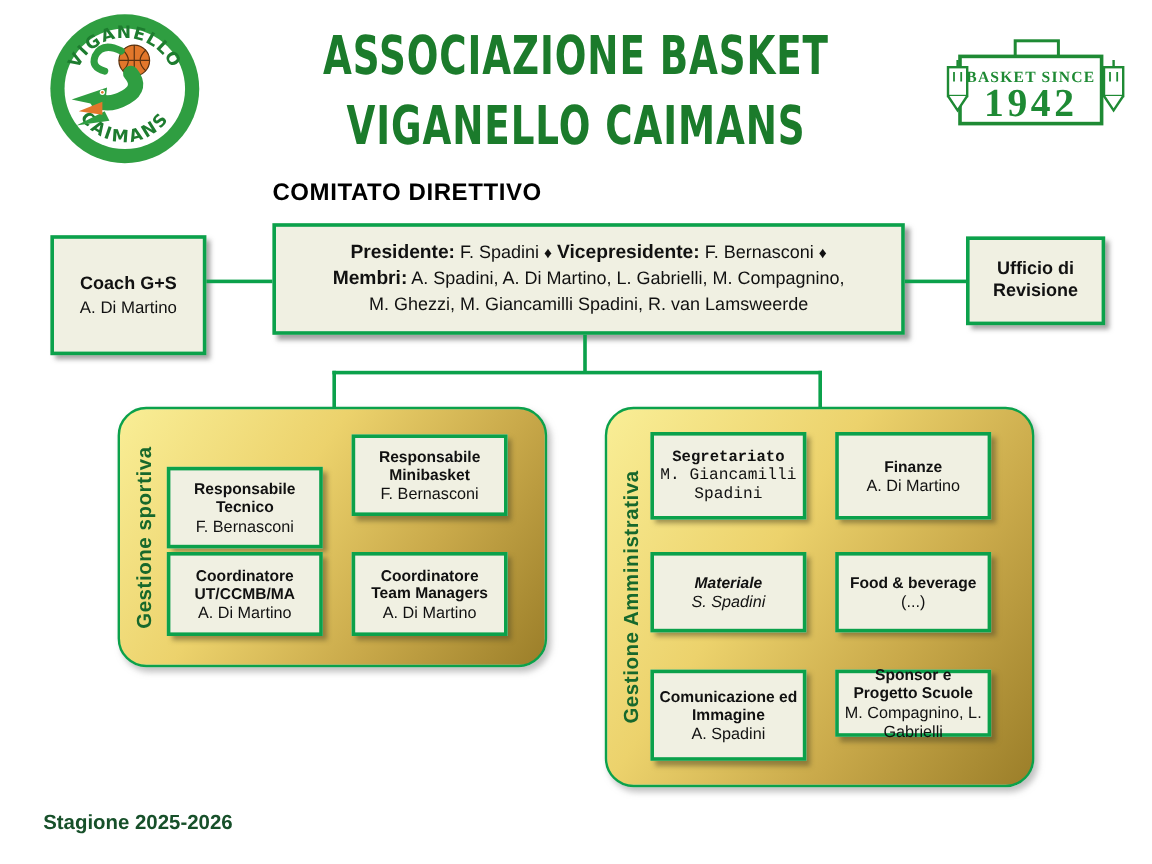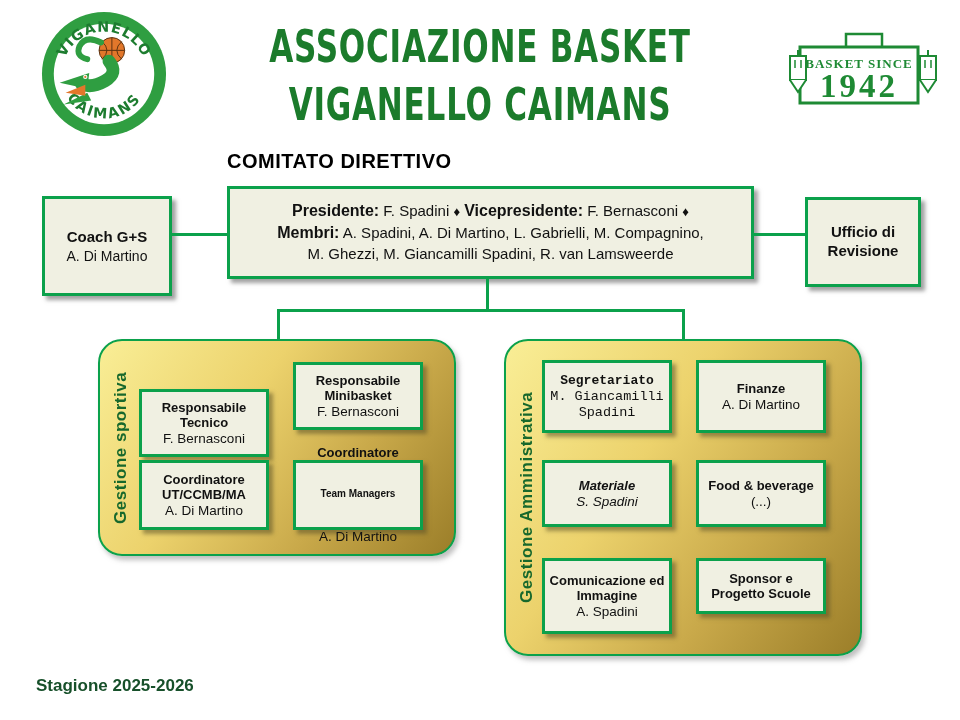--- a/index.html
+++ b/index.html
@@ -32,21 +32,21 @@
     box-shadow:4px 4px 4px rgba(110,110,110,0.65);
     display:flex; flex-direction:column; justify-content:center; align-items:center;
     text-align:center;
   }
   .main-box { left:227px; top:186px; width:527px; height:93px; padding:11px 10px; }
   .committee-line { font-size:15px; color:#111; line-height:1.38; }
   .committee-line .b { font-weight:bold; font-size:16px; }
   .committee-line .sep { font-size:13px; }
 
   .coach-box   { left:42px;  top:196px; width:130px; height:100px; }
-  .revision-box{ left:805px; top:197px; width:116px; height:90px; }
+  .revision-box{ left:805px; top:197px; width:116px; height:74px; }
   .side-title { font-weight:bold; font-size:15px; color:#111; line-height:1.25; }
   .side-name  { font-size:14px; color:#111; margin-top:2px; }
 
   
   .conn { position:absolute; background:#0ba14b; }
 
   
   .gold {
     position:absolute; border:2px solid #0ba14b; border-radius:24px;
     box-shadow:3px 4px 5px rgba(140,140,140,0.55);
@@ -63,28 +63,28 @@
     white-space:nowrap;
   }
 
   .sbox {
     position:absolute; width:130px; background:#f0f0e2; border:3px solid #0ba14b;
     box-shadow:4px 4px 4px rgba(90,80,40,0.55);
     display:flex; flex-direction:column; justify-content:center; align-items:center;
     text-align:center; padding:3px 2px;
   }
   .sbox .t { font-weight:bold; font-size:13px; color:#111; line-height:1.16; }
-  .sbox .st{ font-weight:bold; font-size:10px; color:#111; line-height:1.15; }
+  .sbox .st{ font-weight:bold; font-size:13px; color:#111; line-height:1.15; }
   .sbox .n { font-size:13.5px; color:#111; line-height:1.16; margin-top:1px; }
 
   
   .L1 { left:39px;  top:21px;  height:68px;margin-top:27px; }
   .L2 { left:193px; top:21px;  height:68px; }
   .L3 { left:39px;  top:119px; height:70px; }
-  .L4 { left:193px; top:119px; height:70px;gap:28px; }
+  .L4 { left:193px; top:119px; height:70px; }
   
   .R1 { left:36px;  top:19px;  height:73px;font-family:Liberation Mono, monospace; }
   .R2 { left:190px; top:19px;  height:73px; }
   .R3 { left:36px;  top:119px; height:67px;font-style:italic; }
   .R4 { left:190px; top:119px; height:67px; }
   .R5 { left:36px;  top:217px; height:76px; }
   .R6 { left:190px; top:217px; height:56px; }
 
   
   .season {
@@ -226,18 +226,19 @@
     <div class="sbox R5">
       <div class="t">Comunicazione ed Immagine</div>
       <div class="n">A. Spadini</div>
     </div>
     <div class="sbox R4">
       <div class="t">Food &amp; beverage</div>
       <div class="n">(...)</div>
     </div>
     <div class="sbox R6">
       <div class="t">Sponsor e Progetto Scuole</div>
+      <div class="n">M. Compagnino, L. Gabrielli</div>
     </div>
   </div>
 
   <div class="season">Stagione 2025-2026</div>
 
 </div>
 
 </body></html>

